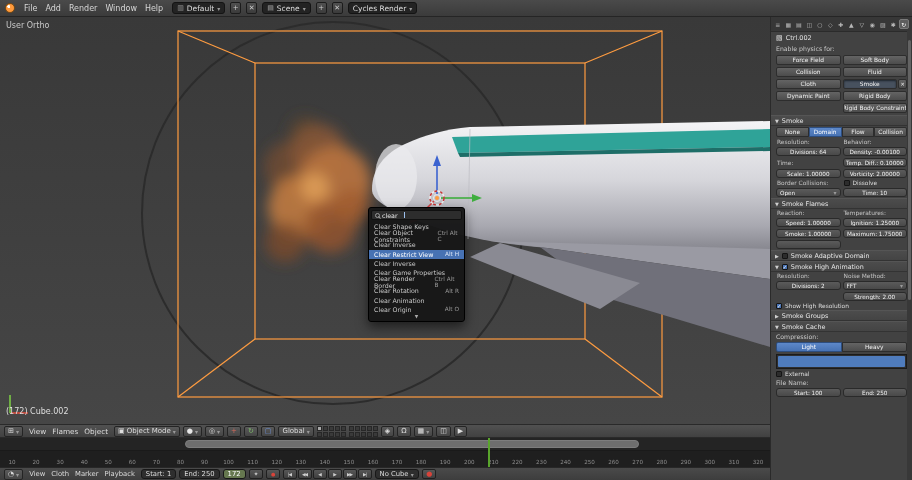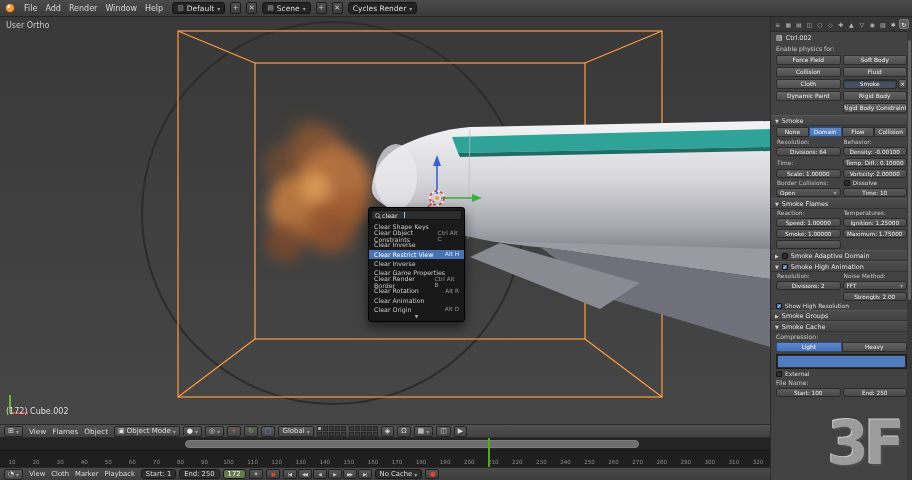--- a/index.html
+++ b/index.html
@@ -452,21 +452,21 @@
         <span class="menus" style="gap:1px">
 
         <span class="tp-btn">|◀</span>
             <span class="tp-btn">◀◀</span>
             <span class="tp-btn">◀</span>
             <span class="tp-btn">▶</span>
             <span class="tp-btn">▶▶</span>
             <span class="tp-btn">▶|</span>
           </span>
         <span class="tl-field">
-          <span>No Cache</span>&nbsp;<span class="dd">▾</span>
+          <span>No Cube</span>&nbsp;<span class="dd">▾</span>
         </span>
         <span class="tp-btn">
             <span class="rec">●</span>
           </span>
       </footer>
     </div>
 
     <aside class="props">
       <div class="ptabs">
         <span class="ptab">≡</span>
@@ -609,14 +609,13 @@
         <div class="field">Start: 100</div>
         <div class="field">End: 250</div>
       </div>
 
       <div class="pscroll">
           <div class="ph"></div>
         </div>
     </aside>
   </div>
 
-  <div class="watermark">3F</div>
 </div>
 
 </body></html>

